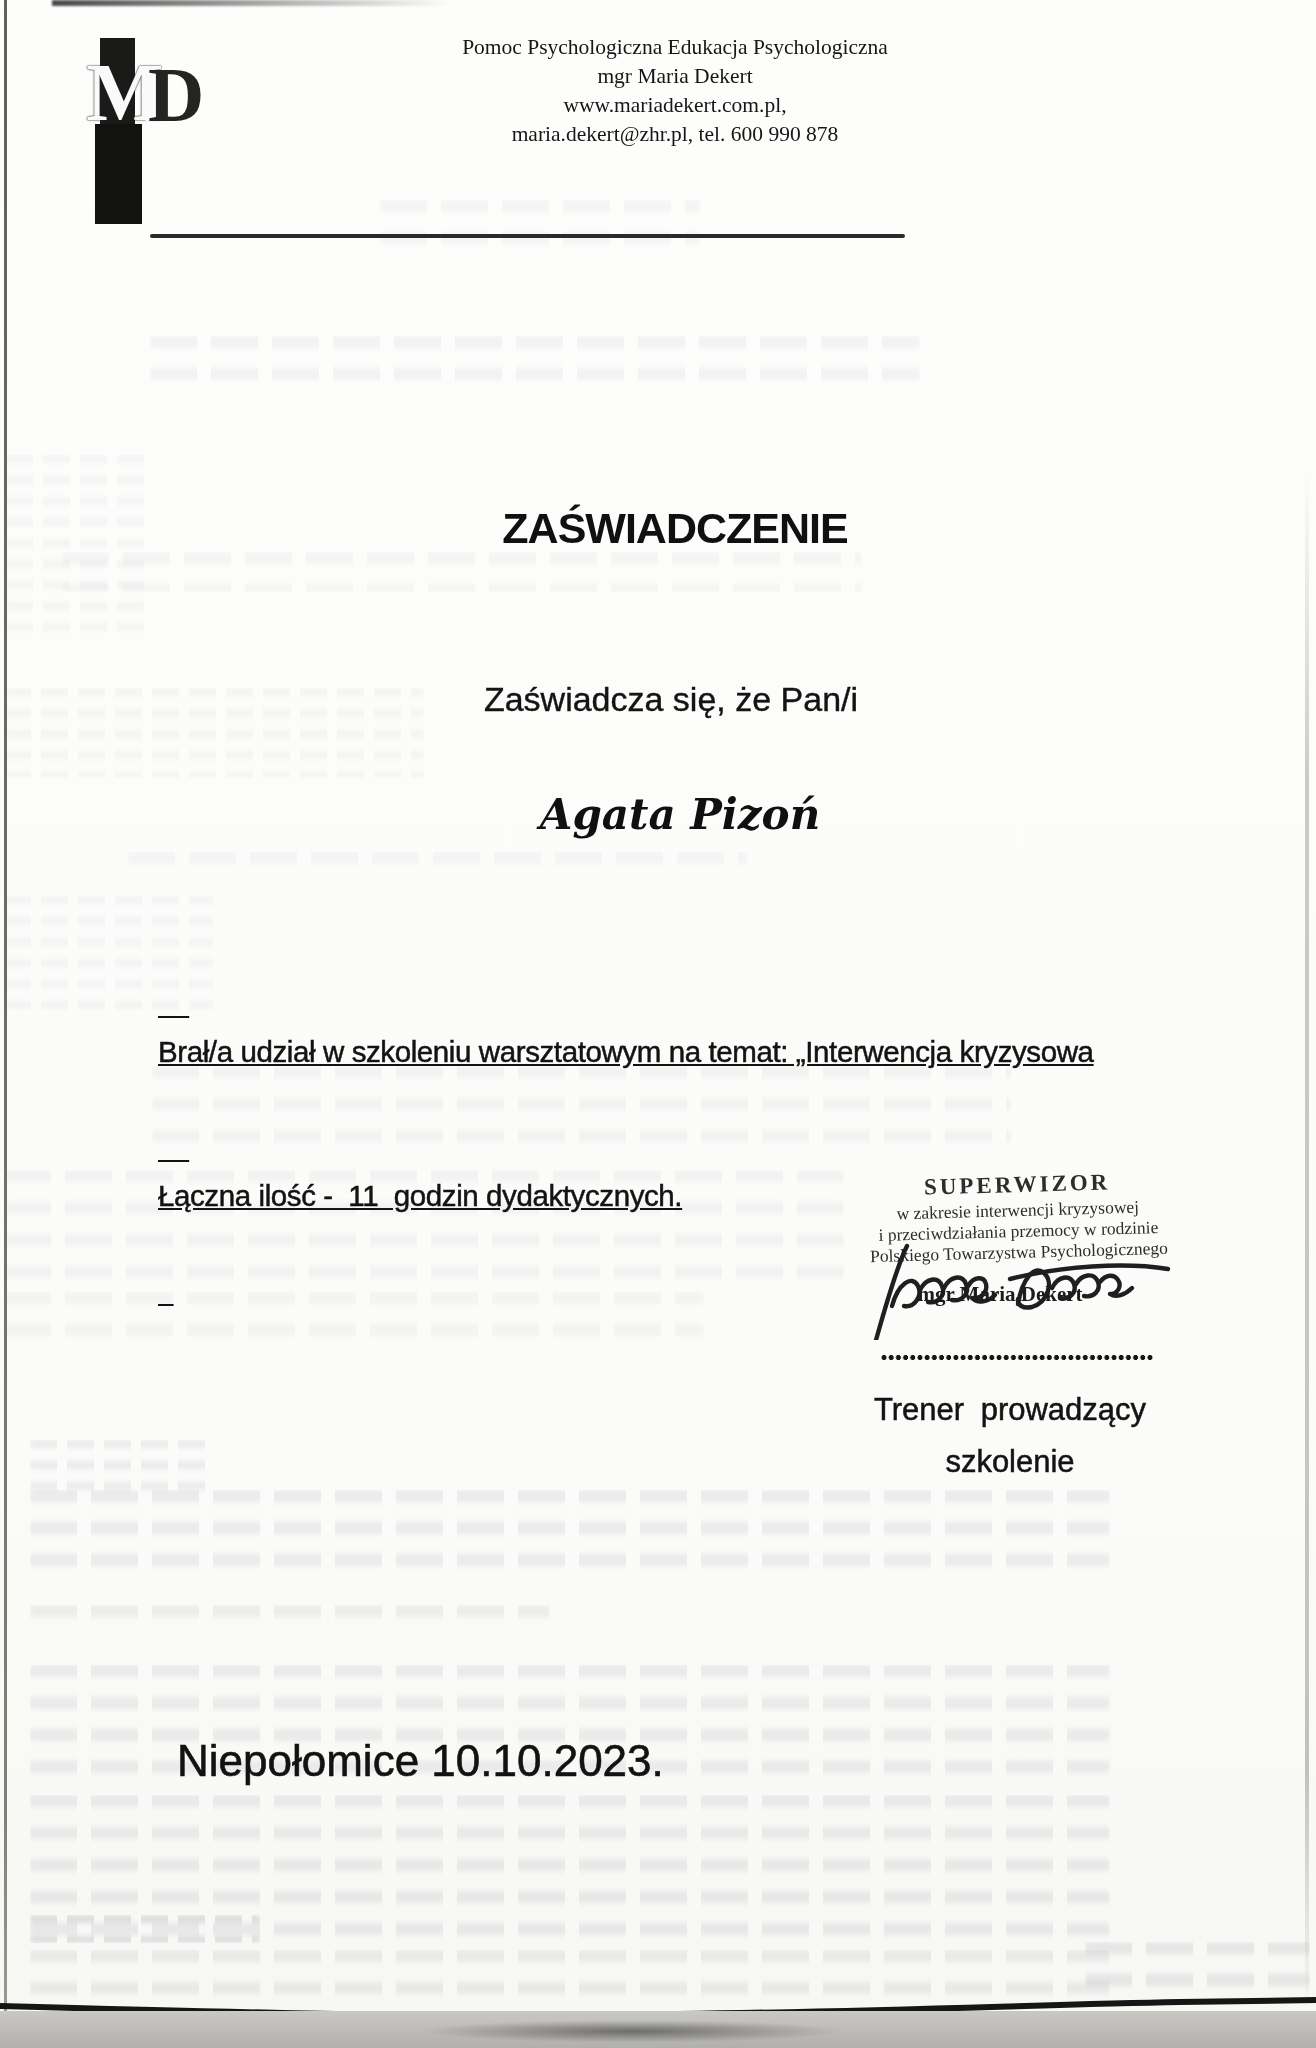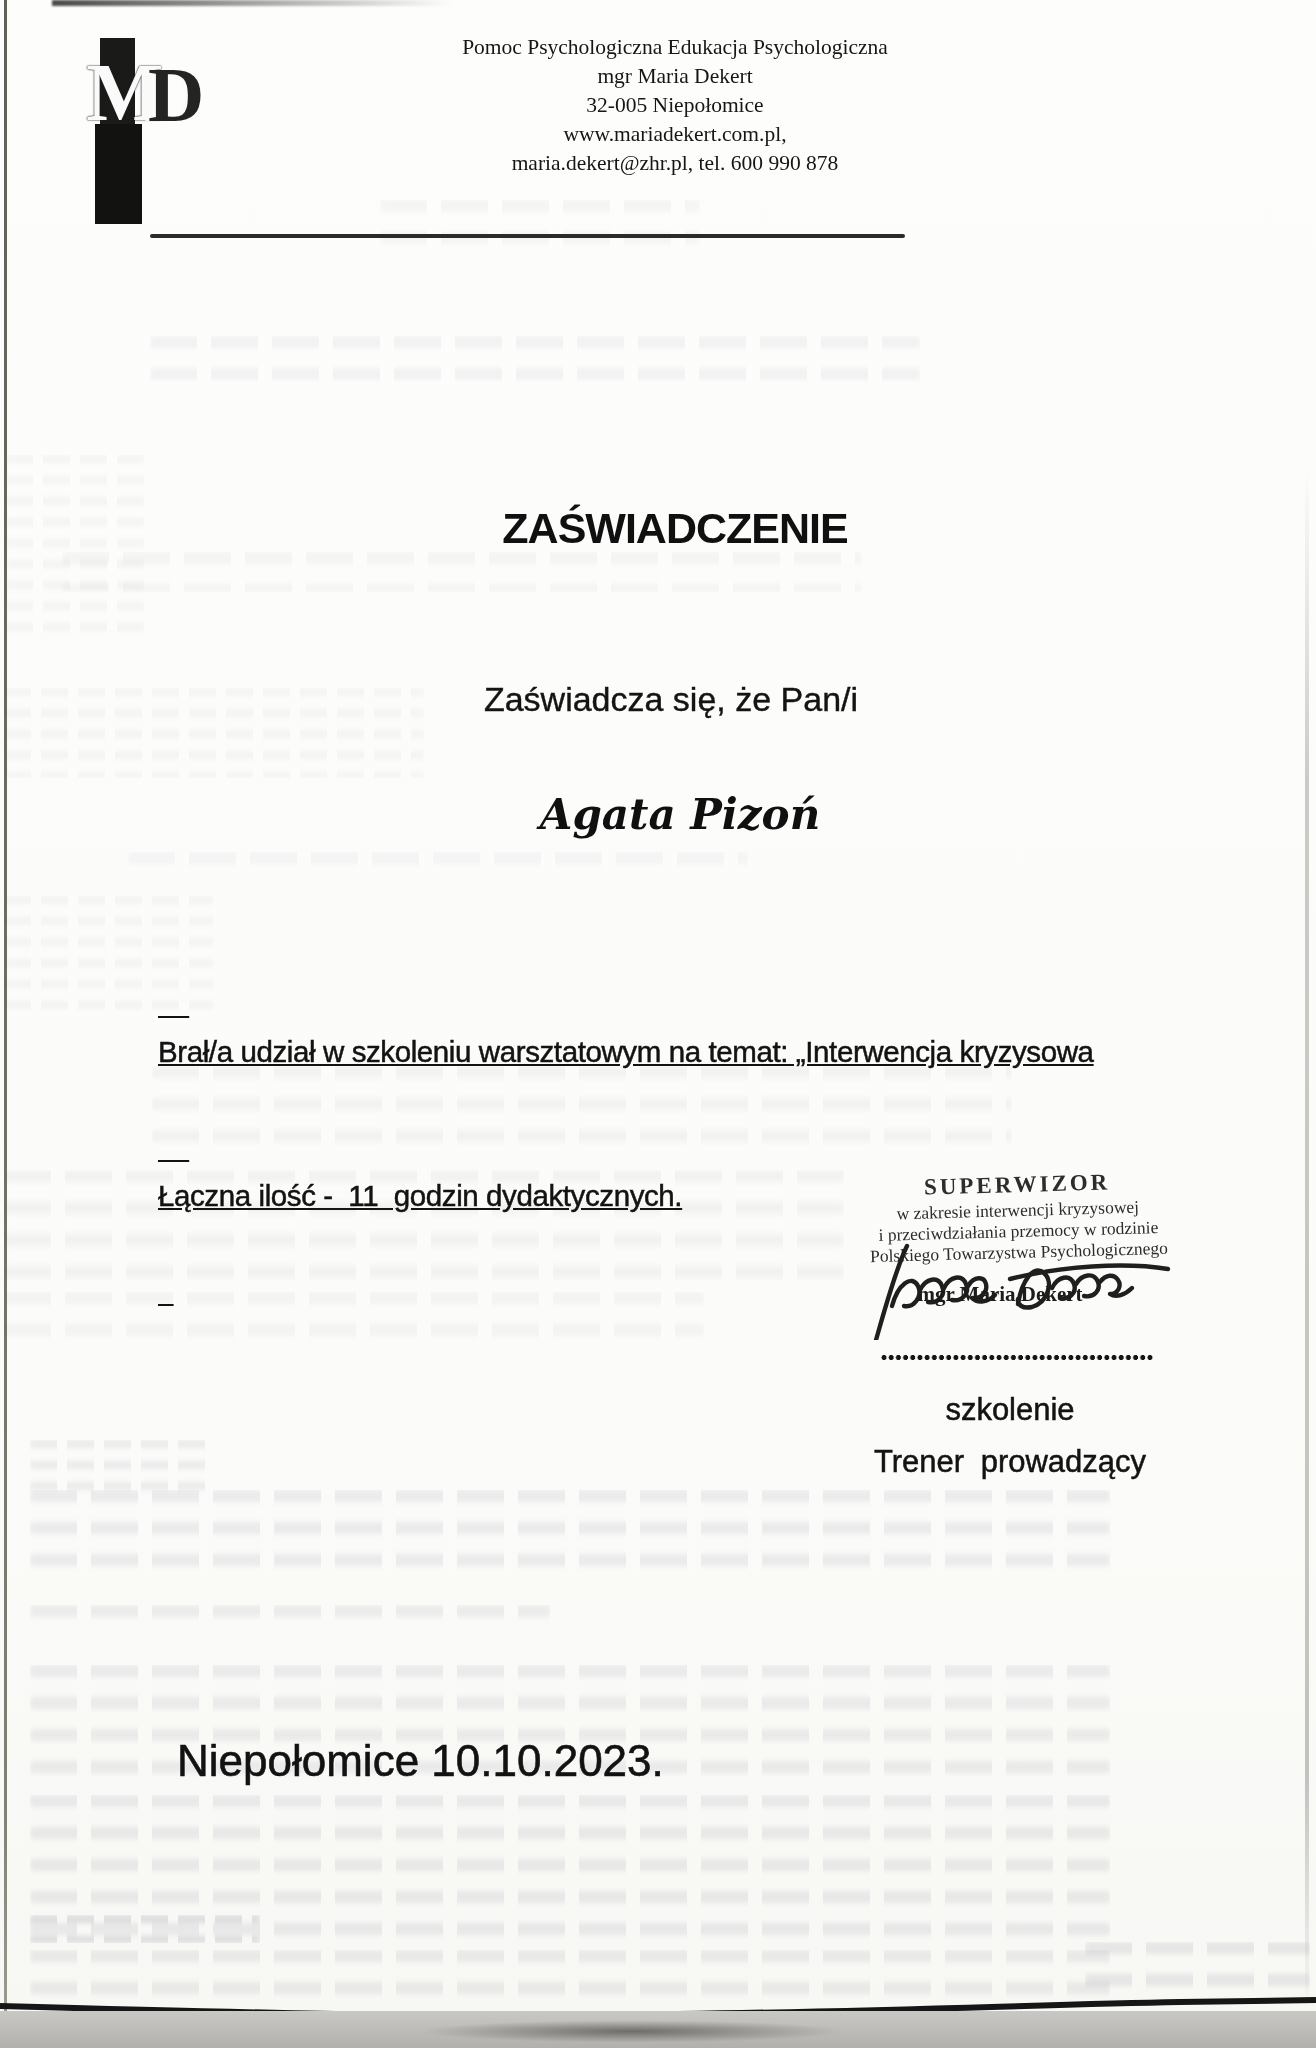--- a/index.html
+++ b/index.html
@@ -103,21 +103,20 @@
   <div class="abs logo">
     <div class="bar-top"></div>
     <div class="bar-bottom"></div>
     <div class="m">M</div>
     <div class="d">D</div>
   </div>
 
   <div class="abs letterhead">
     <div>Pomoc Psychologiczna Edukacja Psychologiczna</div>
     <div>mgr Maria Dekert</div>
-    <div>32-005 Niepołomice</div>
     <div>www.mariadekert.com.pl,</div>
     <div>maria.dekert@zhr.pl, tel. 600 990 878</div>
   </div>
   <div class="abs head-rule"></div>
 
   <div class="abs title">ZAŚWIADCZENIE</div>
   <div class="abs certify">Zaświadcza się, że Pan/i</div>
   <div class="abs name">Agata Pizoń</div>
 
   <div class="abs body-par">
@@ -143,22 +142,22 @@
       <path d="M190,48 C196,36 208,34 212,44 C215,52 208,60 198,58"></path>
       <path d="M214,44 C220,34 232,32 236,42 C239,50 232,58 222,56"></path>
       <path d="M238,42 C244,34 252,34 256,40 C260,46 256,54 248,54 C254,58 263,55 270,48"></path>
       <path d="M148,39 C200,26 262,22 306,29"></path>
     </g>
   </svg>
   <div class="abs signatory">mgr Maria Dekert</div>
 
   <div class="abs dotline"></div>
   <div class="abs role">
+    <div>Trener prowadzący</div>
     <div>szkolenie</div>
-    <div>Trener prowadzący</div>
   </div>
 
   <div class="abs place-date">Niepołomice 10.10.2023.</div>
 
   <svg class="abs bottom-line" viewBox="0 0 1316 26" preserveAspectRatio="none">
     <path d="M0,10 C180,15 400,21 600,19 C850,17 1020,9 1180,6 L1316,4" fill="none" stroke="#161616" stroke-width="6"></path>
   </svg>
   <div class="abs bottom-band"></div>
 
 </div>

